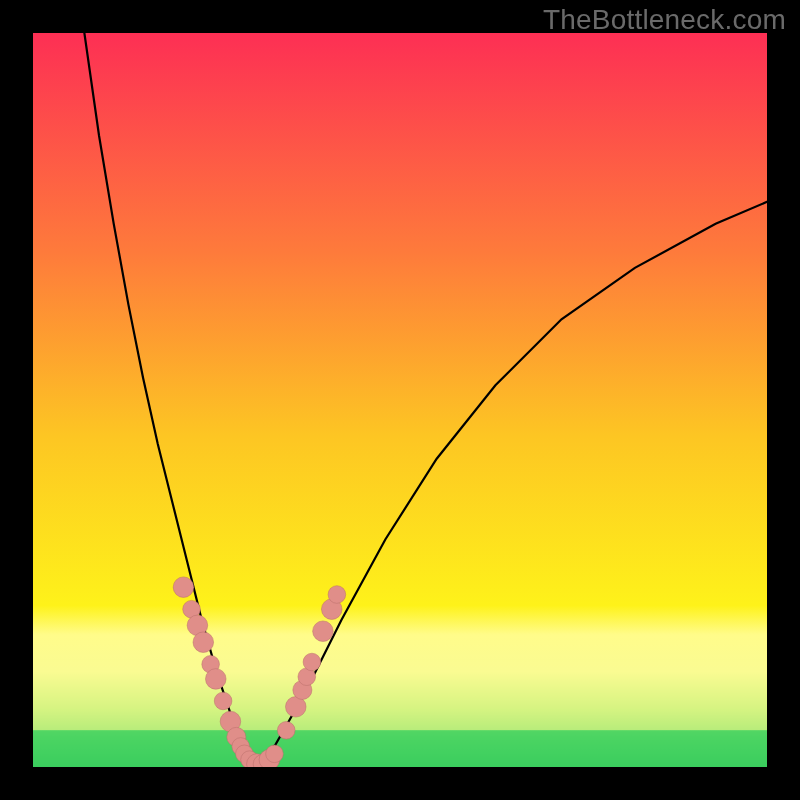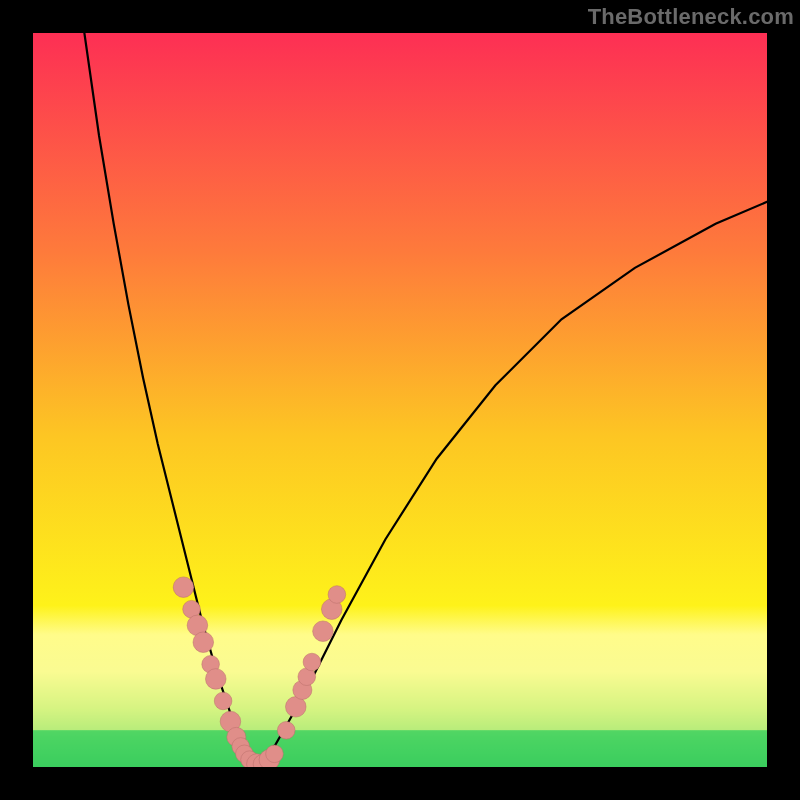--- a/index.html
+++ b/index.html
@@ -13,24 +13,24 @@
   }
   .root {
     position: relative;
     width: 800px;
     height: 800px;
     background: #000;
   }
   .watermark {
     position: absolute;
     top: 4px;
-    right: 6px;
+    right: 14px;
     color: #6a6a6a;
-    font-size: 22px;
-    font-weight: 700;
+    font-size: 28px;
+    font-weight: 400;
     letter-spacing: 0.2px;
     z-index: 10;
   }
   .plot-wrap {
     position: absolute;
     left: 33px;
     top: 33px;
     width: 734px;
     height: 734px;
   }

